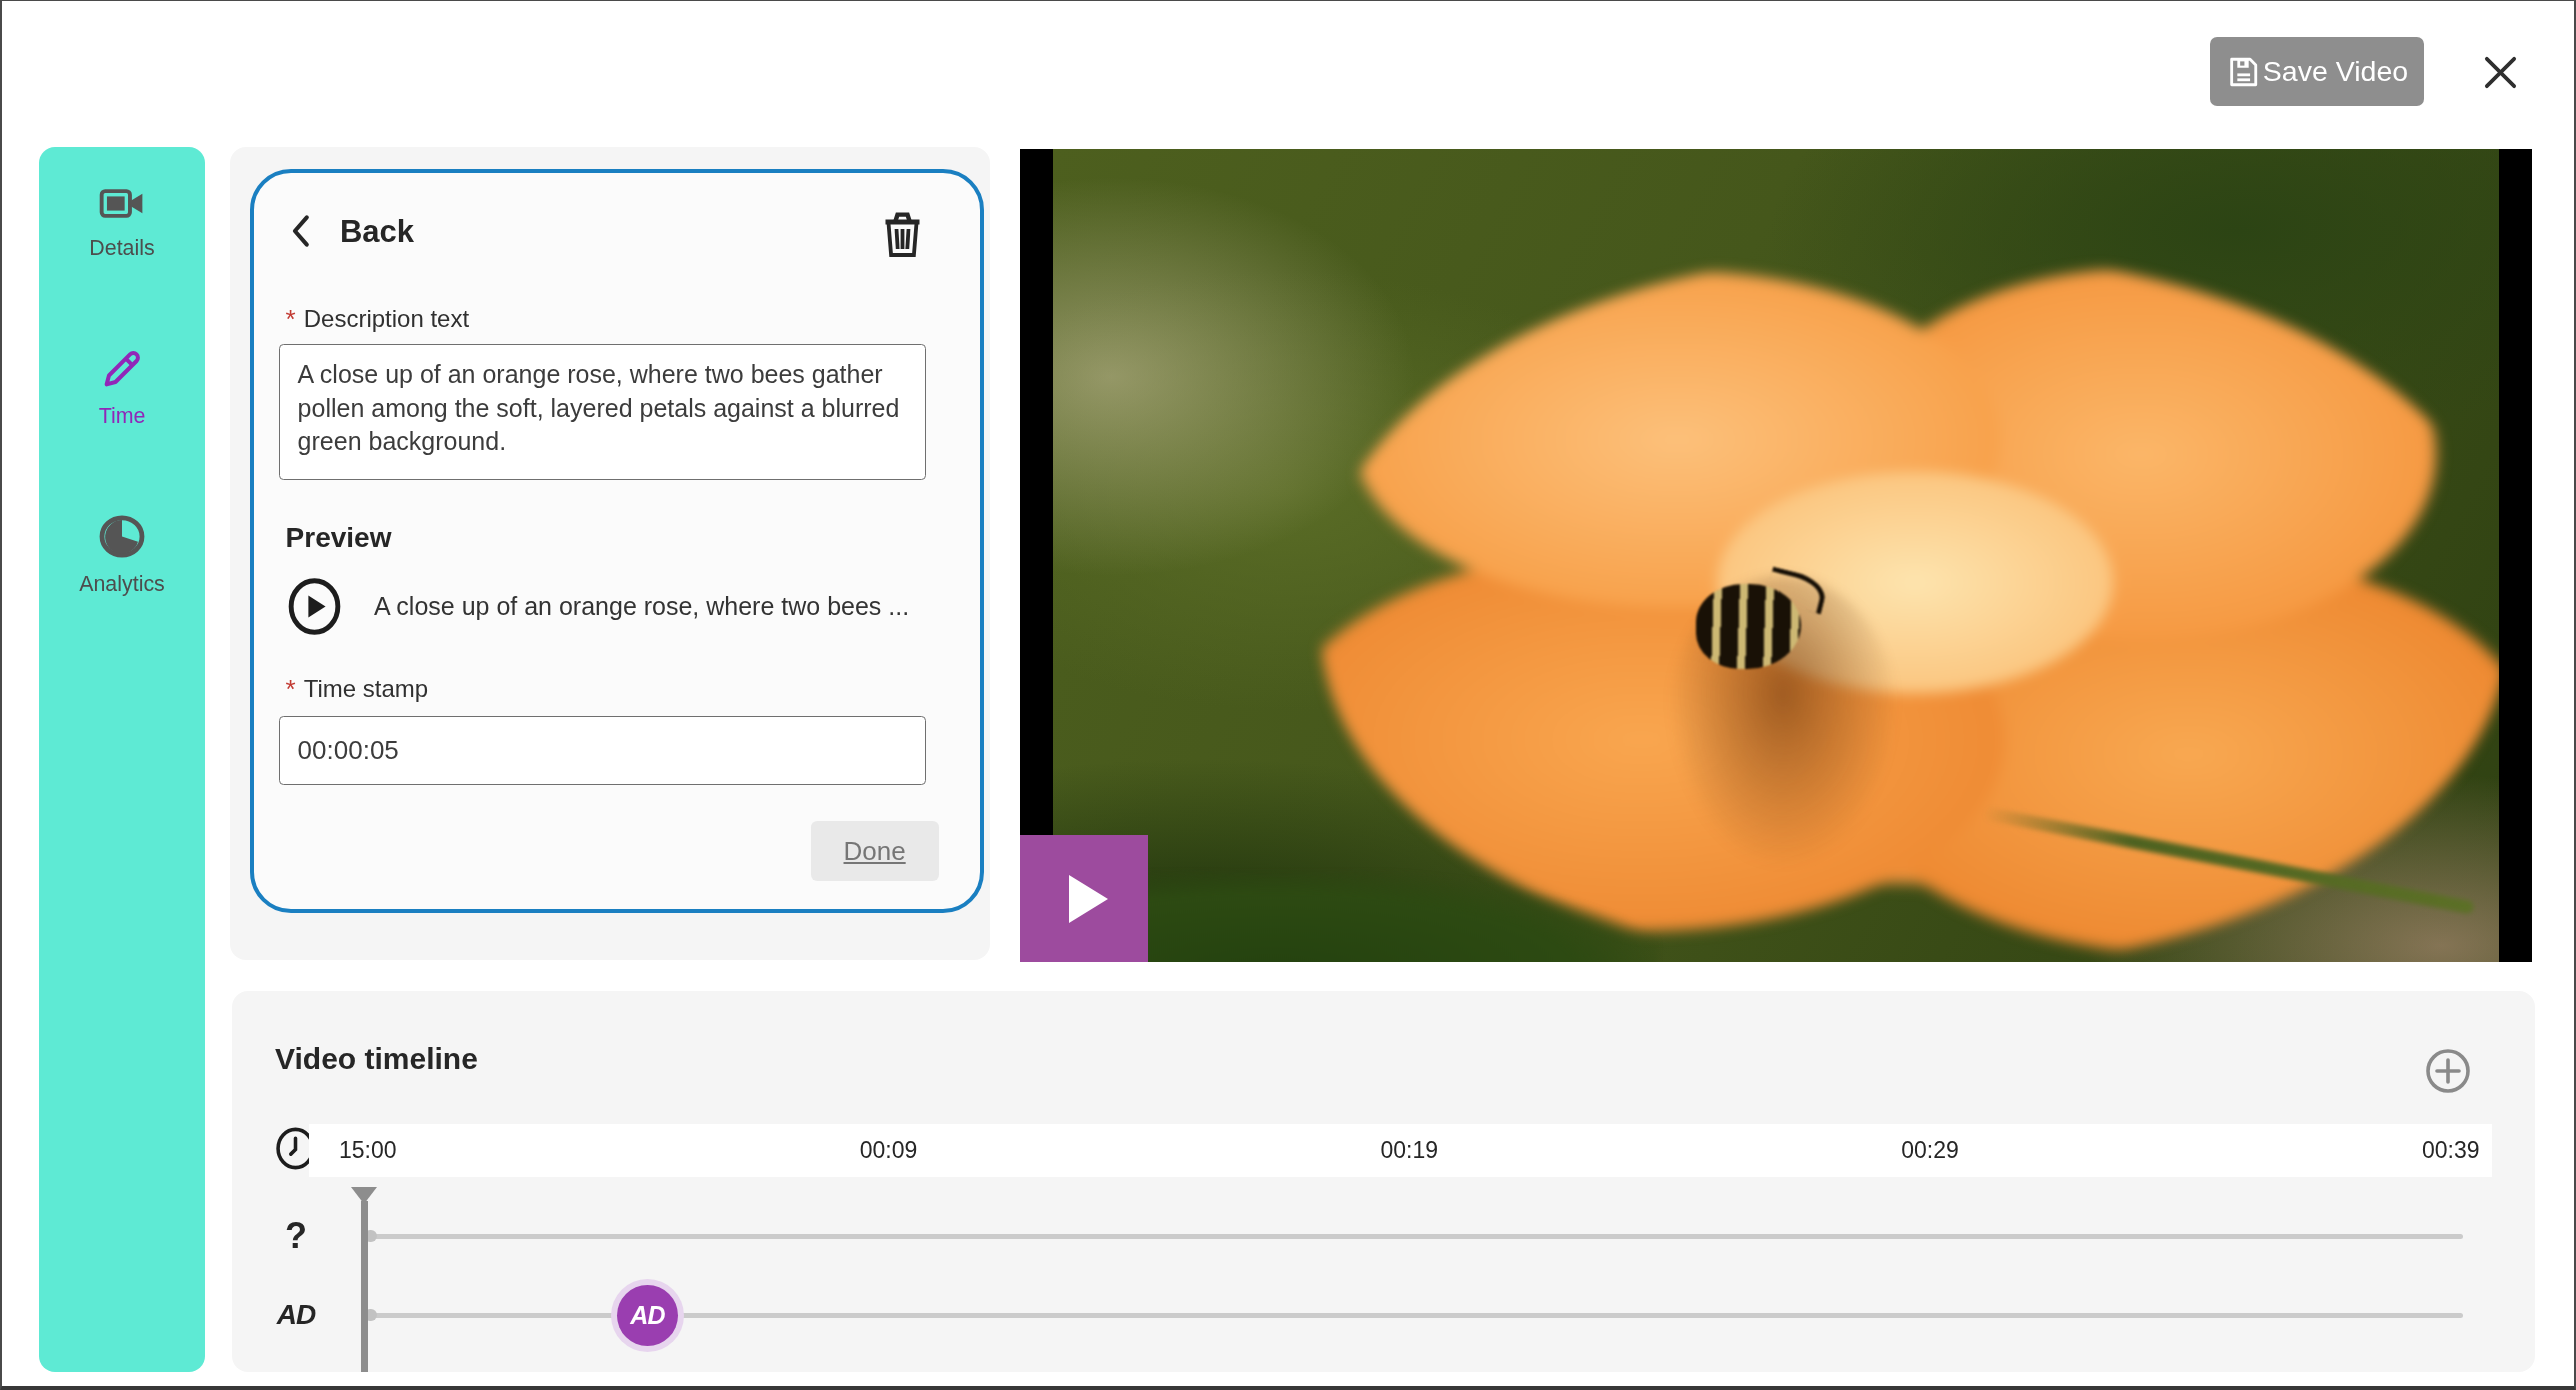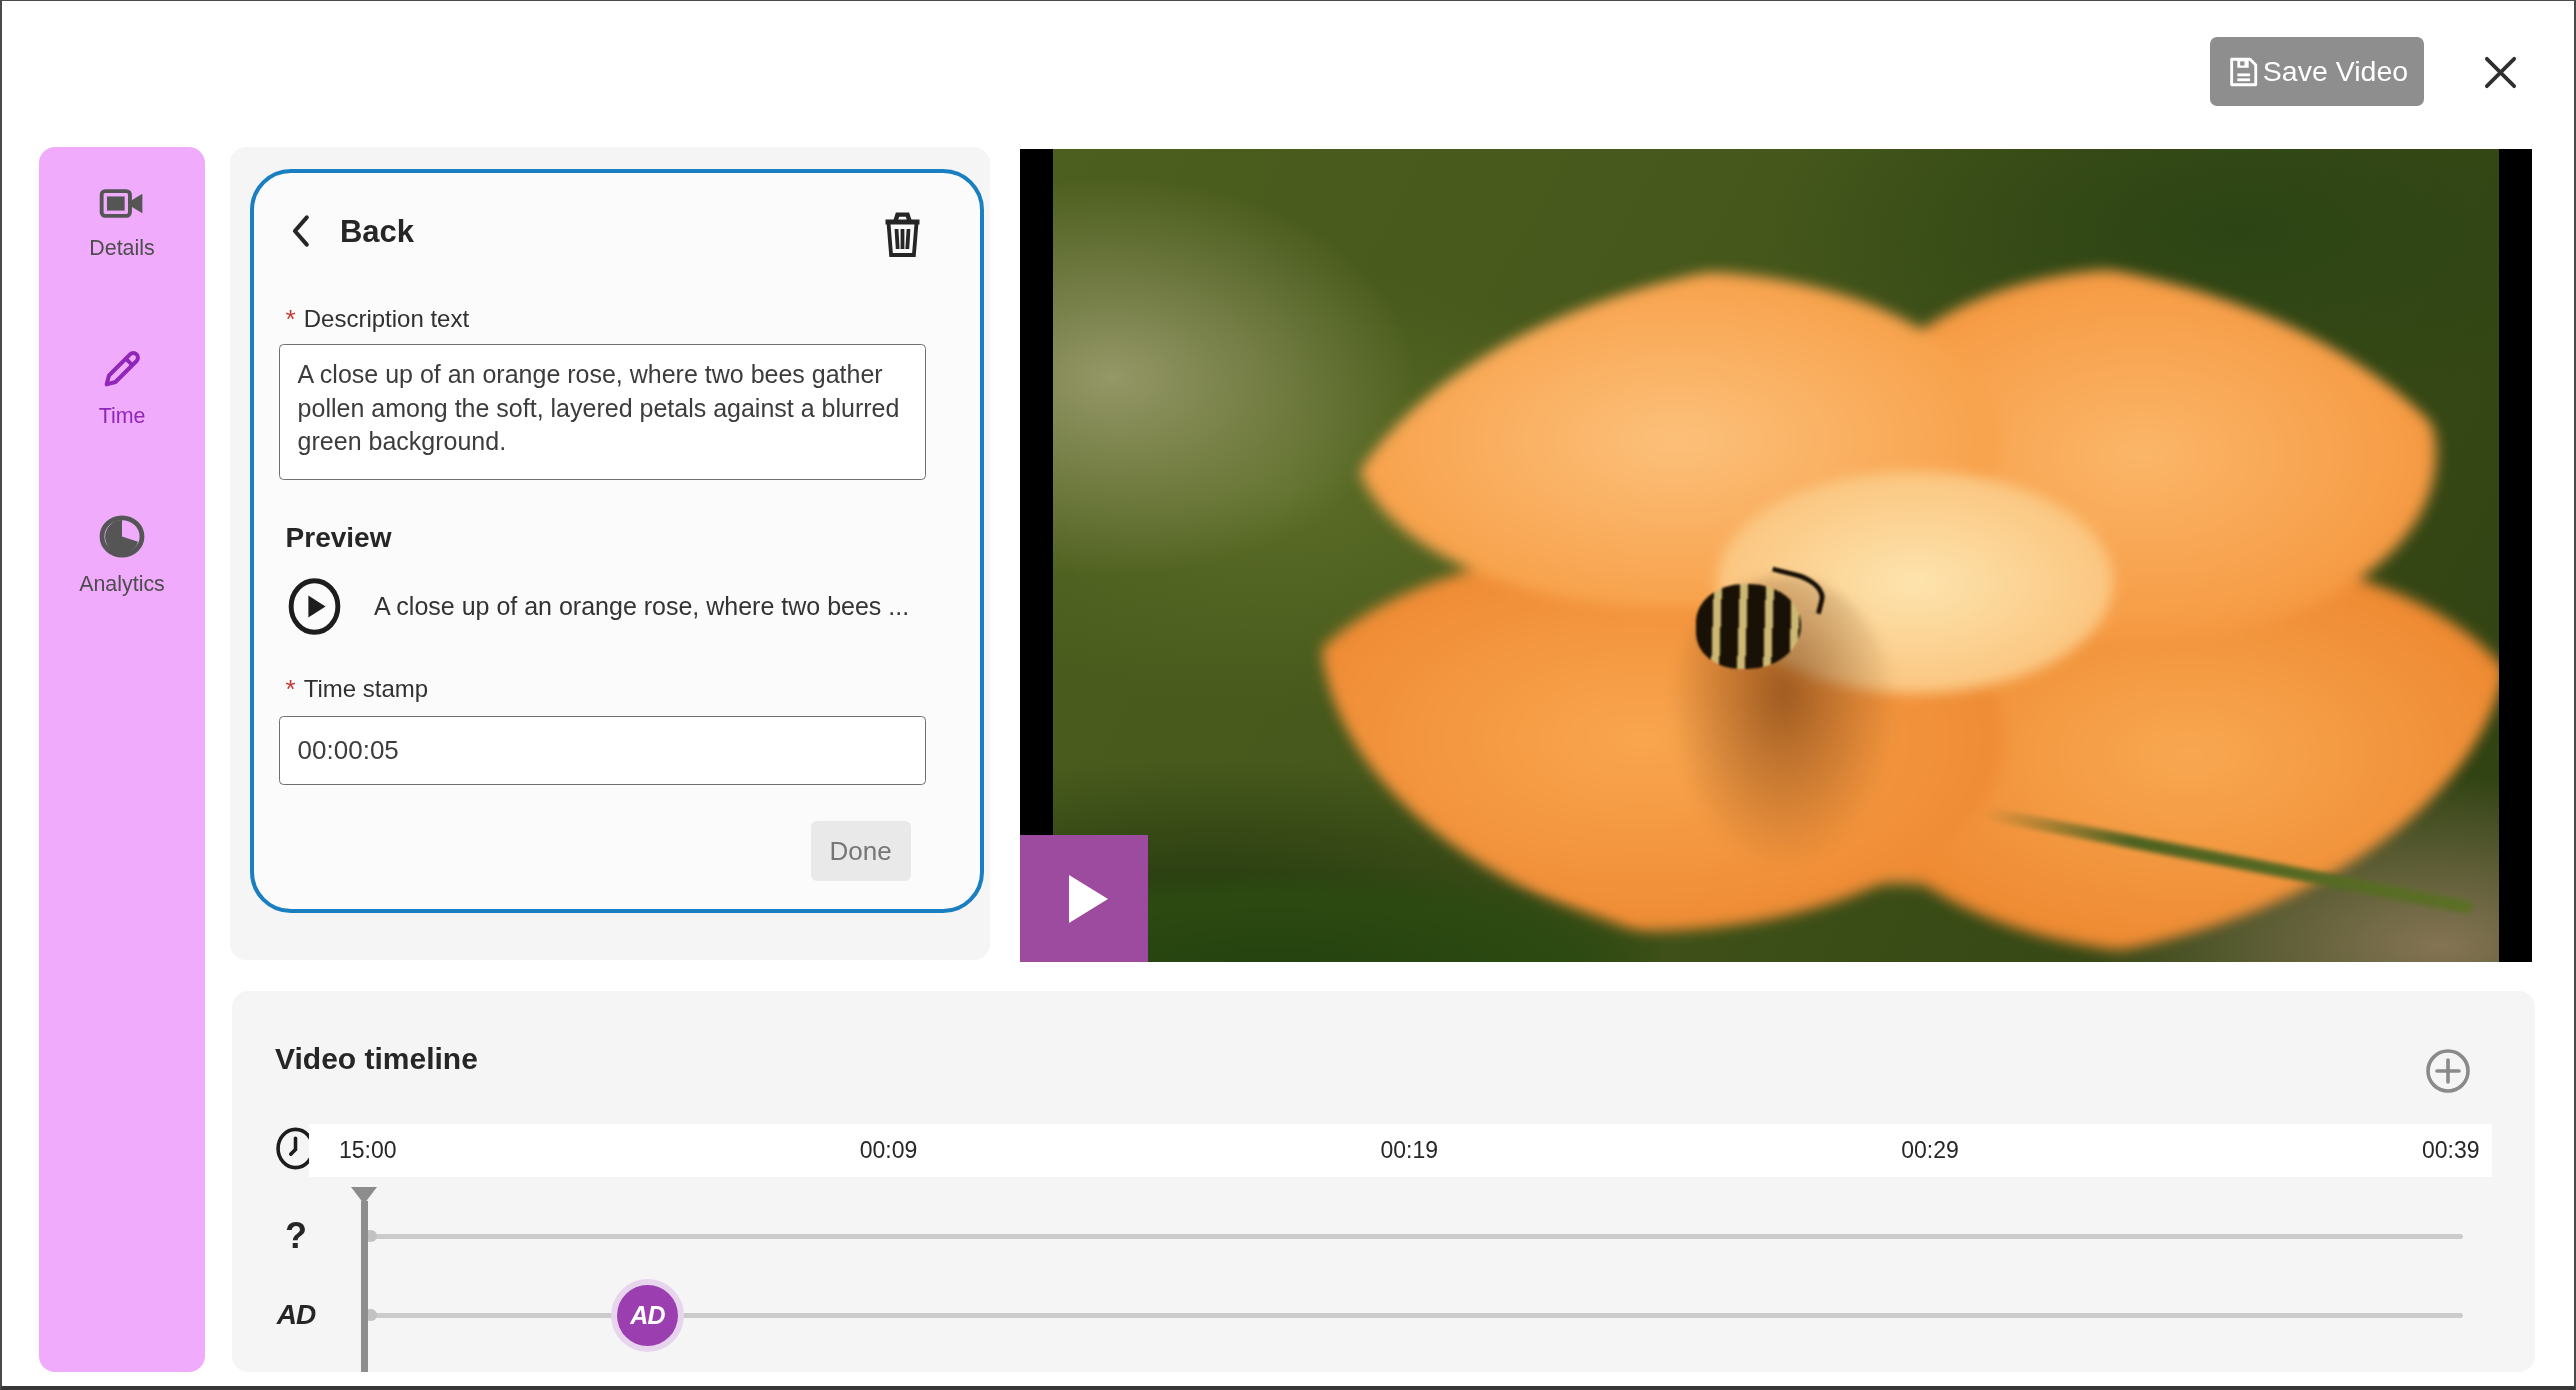--- a/index.html
+++ b/index.html
@@ -26,21 +26,21 @@
   }
   .close-btn {
     position: absolute; left: 2474px; top: 46px; width: 52px; height: 52px;
     background: none; border: none; display:flex; align-items:center; justify-content:center;
     cursor: pointer;
   }
 
   
   .sidebar {
     position: absolute; left: 39px; top: 147px; width: 166px; height: 1225px;
-    background: #f0abfc; border-radius: 16px;
+    background: #5eead4; border-radius: 16px;
     display: flex; flex-direction: column; align-items: center;
     padding-top: 37px;
   }
   .side-item {
     display: flex; flex-direction: column; align-items: center;
     width: 100%; padding: 0 7.1px; margin-bottom: 85px;
     color: #4d4d4d; cursor: pointer; background: none; border: none; font-family: inherit;
   }
   .side-item .lbl { margin-top: 12.5px; font-size: 21.4px; color: inherit; }
   .side-item.active { color: #9127b8; }
@@ -79,23 +79,23 @@
   .preview-h { position: absolute; left: 32px; top: 349px; font-size: 28px; font-weight: 700; color: #262626; }
   .preview-row { position: absolute; left: 30px; top: 402px; display: flex; align-items: center; gap: 28.5px; }
   .preview-play { background: none; border: none; cursor: pointer; width: 62px; height: 62px; display:flex; align-items:center; justify-content:center; }
   .preview-text { font-size: 25px; color: #333; white-space: nowrap; }
   .ts-input {
     position: absolute; left: 25px; top: 543px; width: 647px; height: 69px;
     border: 1.8px solid #6f6f6f; border-radius: 4.5px; background: #fff;
     font-family: inherit; font-size: 26px; color: #3c3c3c; padding: 8px 18px;
   }
   .done-btn {
-    position: absolute; left: 557px; top: 648px; width: 100px; height: 60px;
+    position: absolute; left: 557px; top: 648px; width: 128px; height: 60px;
     background: #e9e9e9; color: #767676; border: none; border-radius: 6.2px;
-    font-size: 26px; font-family: inherit; cursor: pointer;
+    font-size: 26px; font-family: inherit; cursor: pointer; text-decoration: underline;
   }
 
   
   .player {
     position: absolute; left: 1020px; top: 149px; width: 1512px; height: 813px;
     background: #000;
   }
   .video-frame {
     position: absolute; left: 33px; right: 33px; top: 0; bottom: 0; overflow: hidden;
     background:

